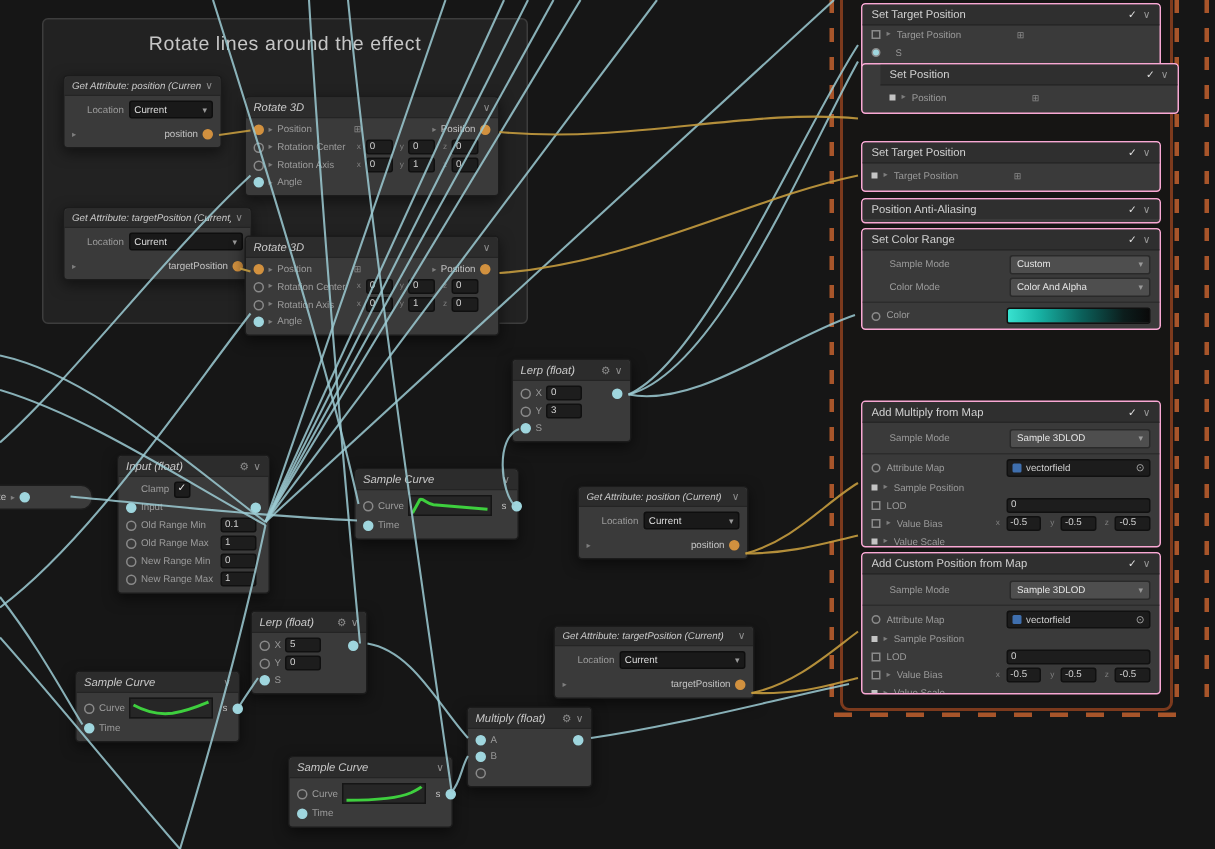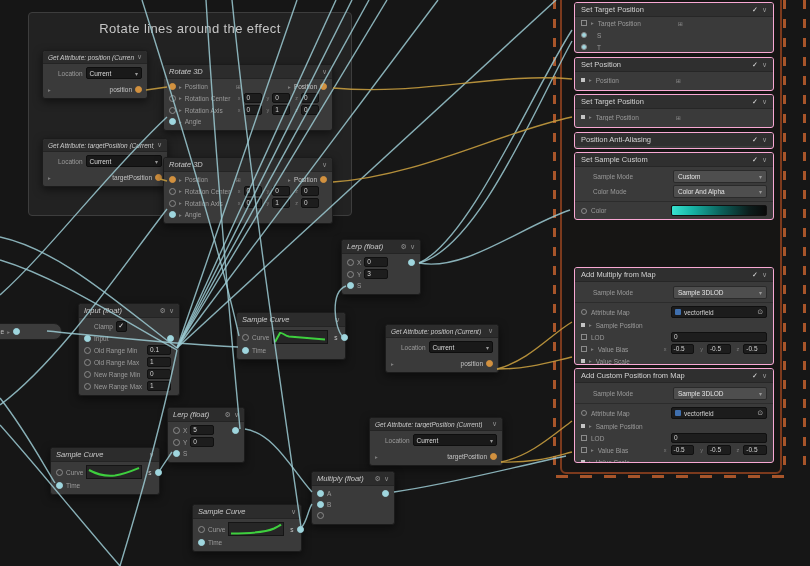--- a/index.html
+++ b/index.html
@@ -525,21 +525,21 @@
     <div class="crow sub">
       <span class="pdot"></span>
       <span class="clbl">S</span>
     </div>
     <div class="crow sub">
       <span class="pdot"></span>
       <span class="clbl">T</span>
     </div>
   </div>
 
-  <div class="blk" style="top:67px;height:32px;">
+  <div class="blk" style="top:52px;height:32px;padding-left:12px;">
     <div class="bh">
       <span class="bt">Set Position</span>
       <span class="bhx">✓</span>
       <span class="bhc">∨</span>
     </div>
     <div class="crow" style="margin-top:2px;">
       <span class="psq"></span>
       <span class="pa">▸</span>
       <span class="clbl">Position</span>
       <span class="exp">⊞</span>
@@ -563,21 +563,21 @@
   <div class="blk" style="top:142px;height:15px;">
     <div class="bh" style="border-bottom:none;">
       <span class="bt">Position Anti-Aliasing</span>
       <span class="bhx">✓</span>
       <span class="bhc">∨</span>
     </div>
   </div>
 
   <div class="blk" style="top:162px;height:66px;">
     <div class="bh">
-      <span class="bt">Set Sample Custom</span>
+      <span class="bt">Set Color Range</span>
       <span class="bhx">✓</span>
       <span class="bhc">∨</span>
     </div>
     <div class="crow" style="margin-top:2px;">
       <span style="width:8px;"></span>
       <span class="clbl">Sample Mode</span>
       <span class="cdd">
         <span>Custom</span>
         <span class="dda">▾</span>
       </span>

